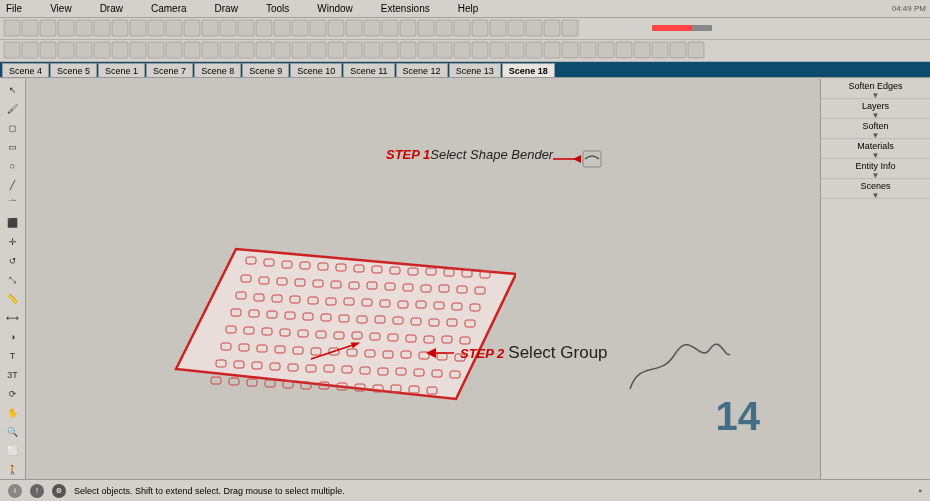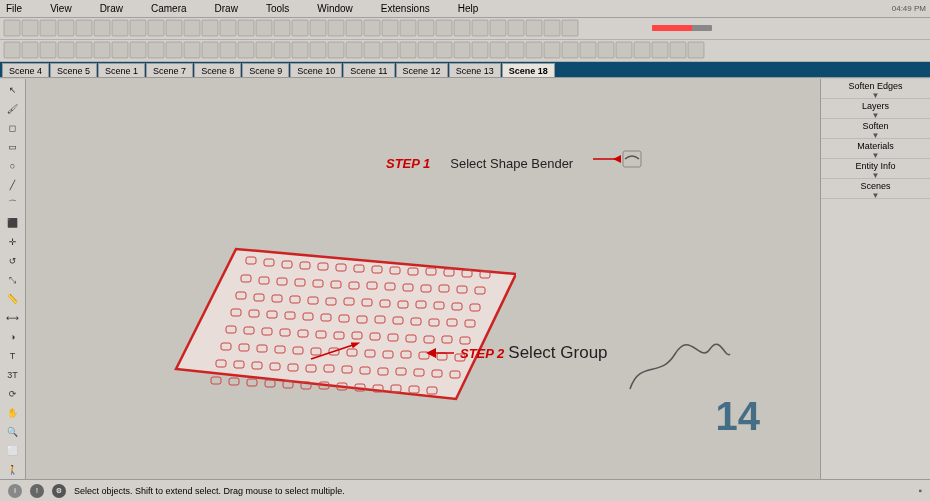--- a/index.html
+++ b/index.html
@@ -140,22 +140,22 @@
       right: 110px;
       bottom: 22px;
       background: #c8c4be;
       overflow: hidden;
     }
 
     
     .step-label {
       position: absolute;
       display: flex;
-      align-items: flex-end;
-      gap: 20px;
+      align-items: flex-start;
+      gap: 0;
       font-size: 13px;
       font-weight: bold;
     }
     .step-number {
       color: #cc0000;
       font-style: italic;
     }
     .step-text {
       color: #333;
       font-weight: normal;
@@ -529,21 +529,21 @@
         </marker>
         <marker id="arrowhead1" markerWidth="6" markerHeight="4" refX="3" refY="2" orient="auto">
           <polygon points="0 0, 6 2, 0 4" fill="#cc0000"></polygon>
         </marker>
       </defs>
     </svg>
   </div>
 
   <div id="step1-label" class="step-label">
     <span class="step-number" style="color:#cc0000; font-style:italic; font-weight:bold; font-size:13px;">STEP 1</span>
-    <span class="step-text" style="font-size:13px; color:#222;">Select Shape Bender</span>
+    <span class="step-text" style="font-size:13px; color:#222;font-style:italic;">Select Shape Bender</span>
 
     <svg width="50" height="24" viewBox="0 0 50 24">
 
       <rect x="30" y="4" width="18" height="16" rx="2" fill="#c8c4be" stroke="#888" stroke-width="1"></rect>
       <path d="M32,12 Q39,6 46,12" stroke="#555" stroke-width="1.5" fill="none"></path>
 
       <polygon points="20,12 28,8 28,16" fill="#cc0000"></polygon>
       <line x1="0" y1="12" x2="22" y2="12" stroke="#cc0000" stroke-width="1.5"></line>
     </svg>
   </div>

